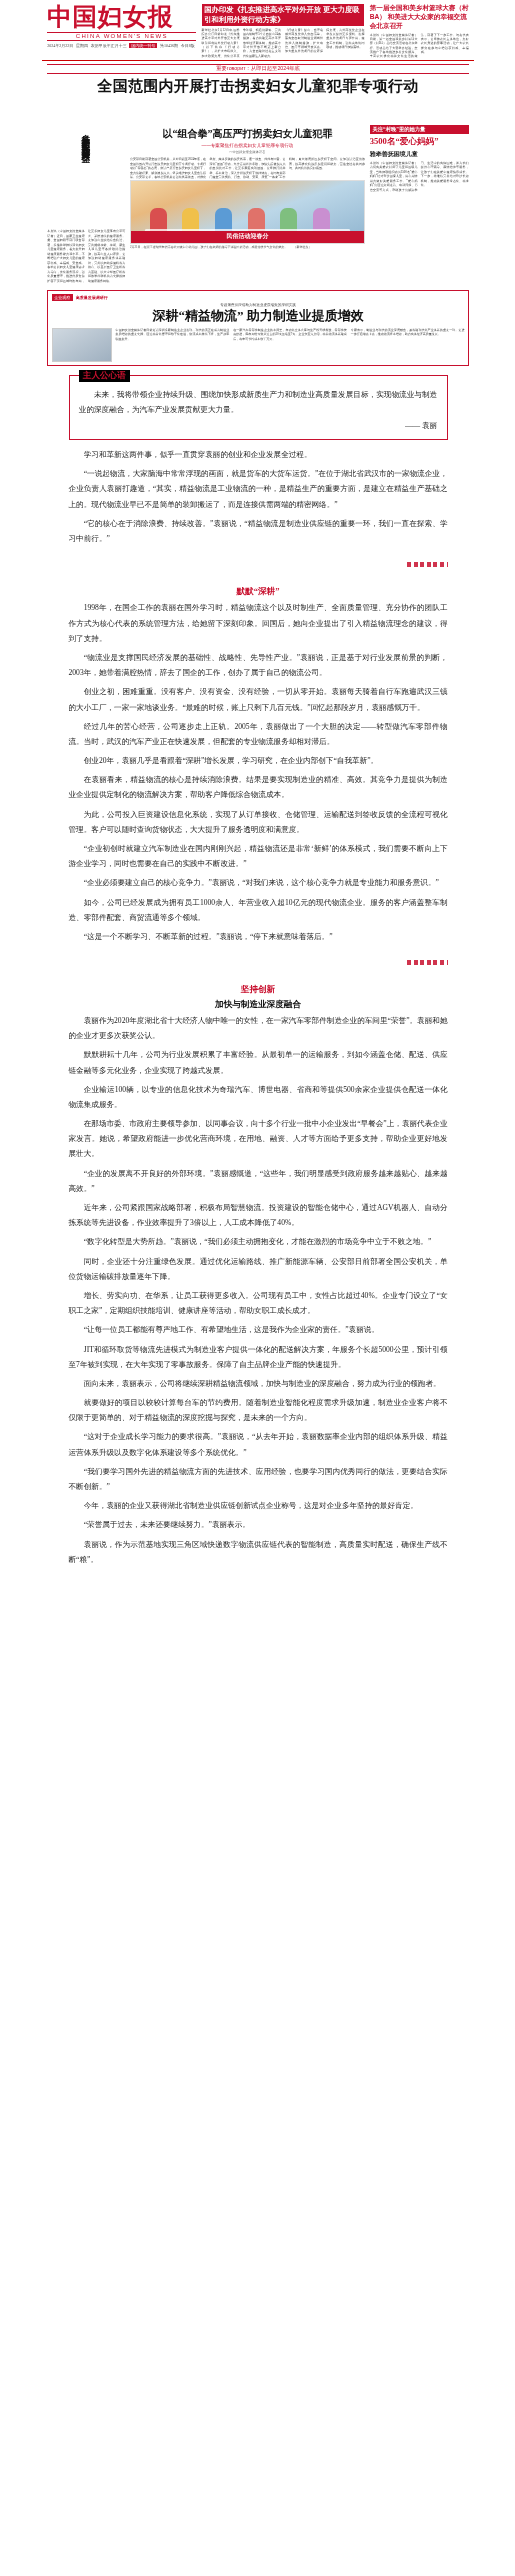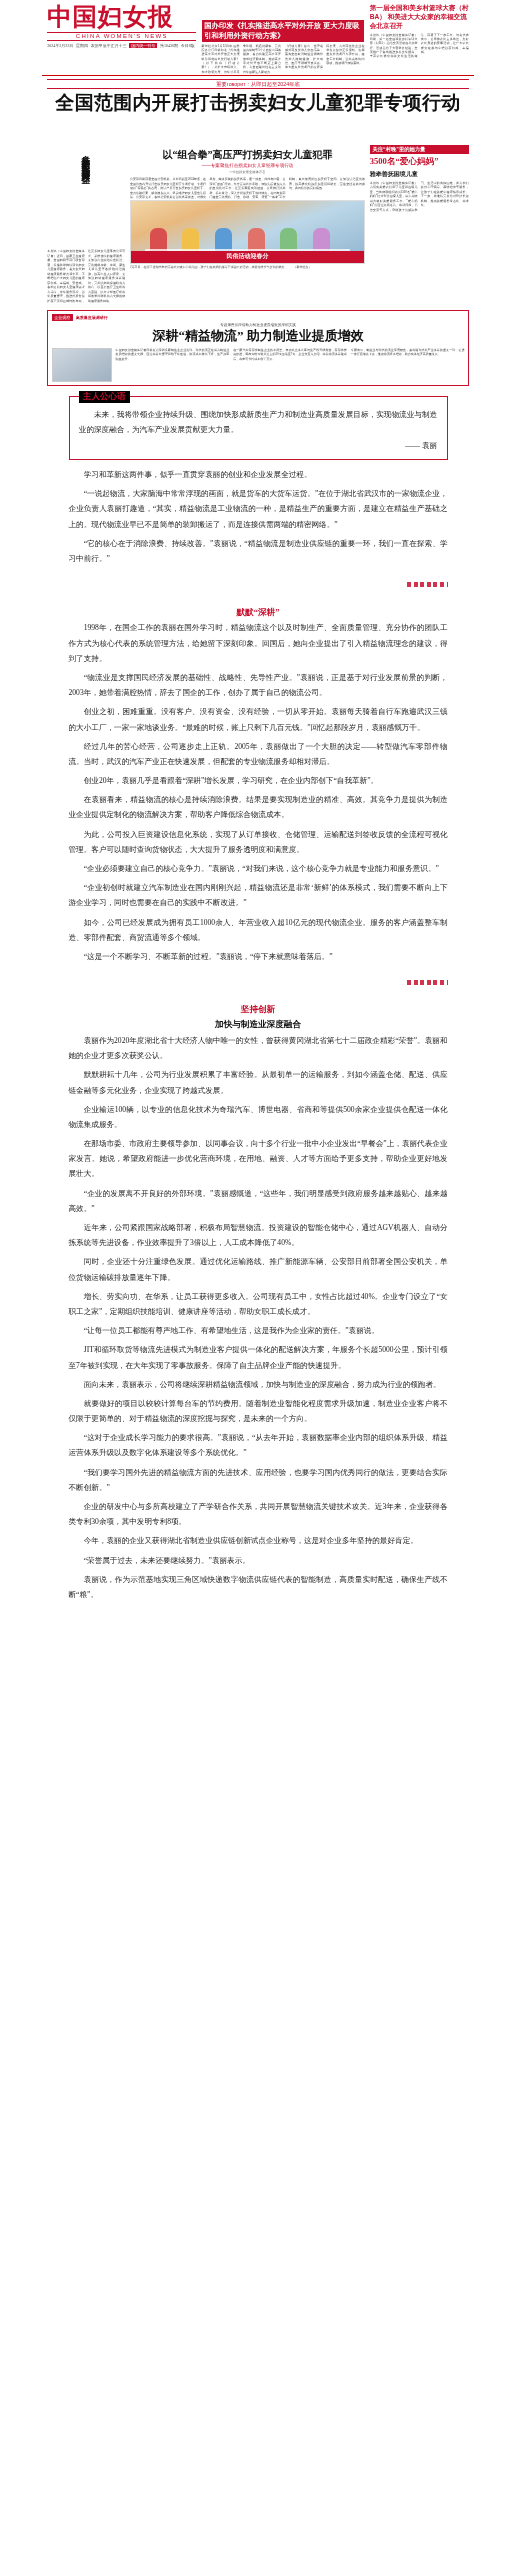--- a/index.html
+++ b/index.html
@@ -50,21 +50,20 @@
     flex-wrap: wrap;
   }
   .mast-meta .red-box {
     background:#c8102e; color:#fff; padding:0 2px; font-size:4px;
   }
   .mast-mid { flex:1; }
   .mast-mid-head {
     background:#c8102e; color:#fff; font-size:7.3px; font-weight:bold;
     padding:1.3px 2.7px; line-height:1.3;
     font-family:"Liberation Sans", sans-serif;
-    margin-top:16px;
   }
   .mast-mid-cols {
     display:flex; gap:4px; margin-top:2px;
   }
   .mast-mid-cols .col {
     flex:1;
     font-size:3px; line-height:1.45; color:#333; text-align:justify;
     column-count:2; column-gap:3.3px;
   }
   .mast-right { width: 99px; flex:none; }
@@ -79,21 +78,21 @@
 
   
   .lead-band { padding: 2.7px 5.3px 0 5.3px; }
   .lead-kicker {
     text-align:center; font-size:5.3px; color:#c8102e;
     border-top:0.7px solid #c8102e; border-bottom:0.7px solid #c8102e;
     padding:0.7px 0; margin-bottom:2.7px;
     font-family:"Liberation Sans", sans-serif;
   }
   .lead-title {
-    text-align:center; font-size:19px; font-weight:bold; color:#111;
+    text-align:center; font-size:15px; font-weight:bold; color:#111;
     letter-spacing:0.3px; line-height:1.2;
   }
 
   
   .zone3 { display:flex; padding: 4px 5.3px; gap:4.6px;margin-top:26px; }
   .z-left { width:78px; flex:none; }
   .z-mid  { flex:1; }
   .z-right { width:99px; flex:none; }
 
   .vtitle {
@@ -309,46 +308,46 @@
     <div class="sec-head">
       <span>默默“深耕”</span>
     </div>
     <div class="para">1998年，在国企工作的袁丽在国外学习时，精益物流这个以及时制生产、全面质量管理、充分协作的团队工作方式为核心代表的系统管理方法，给她留下深刻印象。回国后，她向企业提出了引入精益物流理念的建议，得到了支持。</div>
     <div class="para">“物流业是支撑国民经济发展的基础性、战略性、先导性产业。”袁丽说，正是基于对行业发展前景的判断，2003年，她带着满腔热情，辞去了国企的工作，创办了属于自己的物流公司。</div>
     <div class="para">创业之初，困难重重。没有客户、没有资金、没有经验，一切从零开始。袁丽每天骑着自行车跑遍武汉三镇的大小工厂，一家一家地谈业务。“最难的时候，账上只剩下几百元钱。”回忆起那段岁月，袁丽感慨万千。</div>
     <div class="para">经过几年的苦心经营，公司逐步走上正轨。2005年，袁丽做出了一个大胆的决定——转型做汽车零部件物流。当时，武汉的汽车产业正在快速发展，但配套的专业物流服务却相对滞后。</div>
     <div class="para">创业20年，袁丽几乎是看跟着“深耕”增长发展，学习研究，在企业内部创下“自我革新”。</div>
     <div class="para">在袁丽看来，精益物流的核心是持续消除浪费。结果是要实现制造业的精准、高效。其竞争力是提供为制造业企业提供定制化的物流解决方案，帮助客户降低综合物流成本。</div>
     <div class="para">为此，公司投入巨资建设信息化系统，实现了从订单接收、仓储管理、运输配送到签收反馈的全流程可视化管理。客户可以随时查询货物状态，大大提升了服务透明度和满意度。</div>
+    <div class="para">“企业初创时就建立汽车制造业在国内刚刚兴起，精益物流还是非常‘新鲜’的体系模式，我们需要不断向上下游企业学习，同时也需要在自己的实践中不断改进。”</div>
     <div class="para">“企业必须要建立自己的核心竞争力。”袁丽说，“对我们来说，这个核心竞争力就是专业能力和服务意识。”</div>
-    <div class="para">“企业初创时就建立汽车制造业在国内刚刚兴起，精益物流还是非常‘新鲜’的体系模式，我们需要不断向上下游企业学习，同时也需要在自己的实践中不断改进。”</div>
     <div class="para">如今，公司已经发展成为拥有员工1000余人、年营业收入超10亿元的现代物流企业。服务的客户涵盖整车制造、零部件配套、商贸流通等多个领域。</div>
     <div class="para">“这是一个不断学习、不断革新的过程。”袁丽说，“停下来就意味着落后。”</div>
 
     <div class="divider-deco"></div>
 
     <div class="sec-head">
       <span>坚持创新</span>
       <span class="l2">加快与制造业深度融合</span>
     </div>
-    <div class="para">袁丽作为2020年度湖北省十大经济人物中唯一的女性，曾获得黄冈湖北省第七十二届政企精彩“荣誉”。袁丽和她的企业才更多次获奖公认。</div>
+    <div class="para">袁丽作为2020年度湖北省十大经济人物中唯一的女性，在一家汽车零部件制造企业的车间里“荣誉”。袁丽和她的企业才更多次获奖公认。</div>
     <div class="para">默默耕耘十几年，公司为行业发展积累了丰富经验。从最初单一的运输服务，到如今涵盖仓储、配送、供应链金融等多元化业务，企业实现了跨越式发展。</div>
     <div class="para">企业输运100辆，以专业的信息化技术为奇瑞汽车、博世电器、省商和等提供500余家企业提供仓配送一体化物流集成服务。</div>
     <div class="para">在那场市委、市政府主要领导参加、以同事会议，向十多个行业一批中小企业发出“早餐会”上，袁丽代表企业家发言。她说，希望政府能进一步优化营商环境，在用地、融资、人才等方面给予更多支持，帮助企业更好地发展壮大。</div>
     <div class="para">“企业的发展离不开良好的外部环境。”袁丽感慨道，“这些年，我们明显感受到政府服务越来越贴心、越来越高效。”</div>
     <div class="para">近年来，公司紧跟国家战略部署，积极布局智慧物流。投资建设的智能仓储中心，通过AGV机器人、自动分拣系统等先进设备，作业效率提升了3倍以上，人工成本降低了40%。</div>
+    <div class="para">“数字化转型是大势所趋。”袁丽说，“我们必须主动拥抱变化，才能在激烈的市场竞争中立于不败之地。”</div>
     <div class="para">同时，企业还十分注重绿色发展。通过优化运输路线、推广新能源车辆、公安部日前部署全国公安机关，单位货物运输碳排放量逐年下降。</div>
     <div class="para">增长、劳实向功、在华系，让员工获得更多收入。公司现有员工中，女性占比超过40%。企业专门设立了“女职工之家”，定期组织技能培训、健康讲座等活动，帮助女职工成长成才。</div>
     <div class="para">“让每一位员工都能有尊严地工作、有希望地生活，这是我作为企业家的责任。”袁丽说。</div>
     <div class="para">JIT和循环取货等物流先进模式为制造业客户提供一体化的配送解决方案，年服务个长超5000公里，预计引领至7年被到实现，在大年实现了零事故服务。保障了自主品牌企业产能的快速提升。</div>
     <div class="para">面向未来，袁丽表示，公司将继续深耕精益物流领域，加快与制造业的深度融合，努力成为行业的领跑者。</div>
     <div class="para">就要做好的项目以较较计算每台车的节约费用。随着制造业智能化程度需求升级加速，制造业企业客户将不仅限于更简单的、对于精益物流的深度挖掘与探究，是未来的一个方向。</div>
     <div class="para">“这对于企业成长学习能力的要求很高。”袁丽说，“从去年开始，袁丽数据率企业内部的组织体系升级、精益运营体系升级以及数字化体系建设等多个系统优化。”</div>
     <div class="para">“我们要学习国外先进的精益物流方面的先进技术、应用经验，也要学习国内优秀同行的做法，更要结合实际不断创新。”</div>
-    <div class="para">企业的研发中心与多所高校建立了产学研合作关系，共同开展智慧物流关键技术攻关。近3年来，企业获得各类专利30余项，其中发明专利8项。</div>
     <div class="para">今年，袁丽的企业又获得湖北省制造业供应链创新试点企业称号，这是对企业多年坚持的最好肯定。</div>
     <div class="para">“荣誉属于过去，未来还要继续努力。”袁丽表示。</div>
     <div class="para">袁丽说，作为示范基地实现三角区域快递数字物流供应链代表的智能制造，高质量实时配送，确保生产线不断“粮”。</div>
 
     <div class="gap"></div>
   </div>
 
 </div>
 
 

